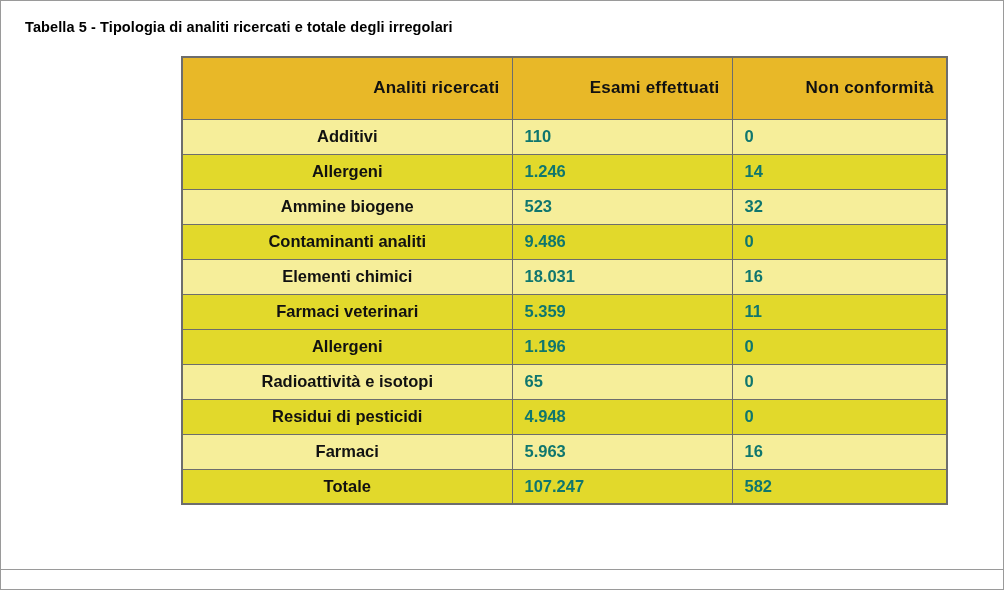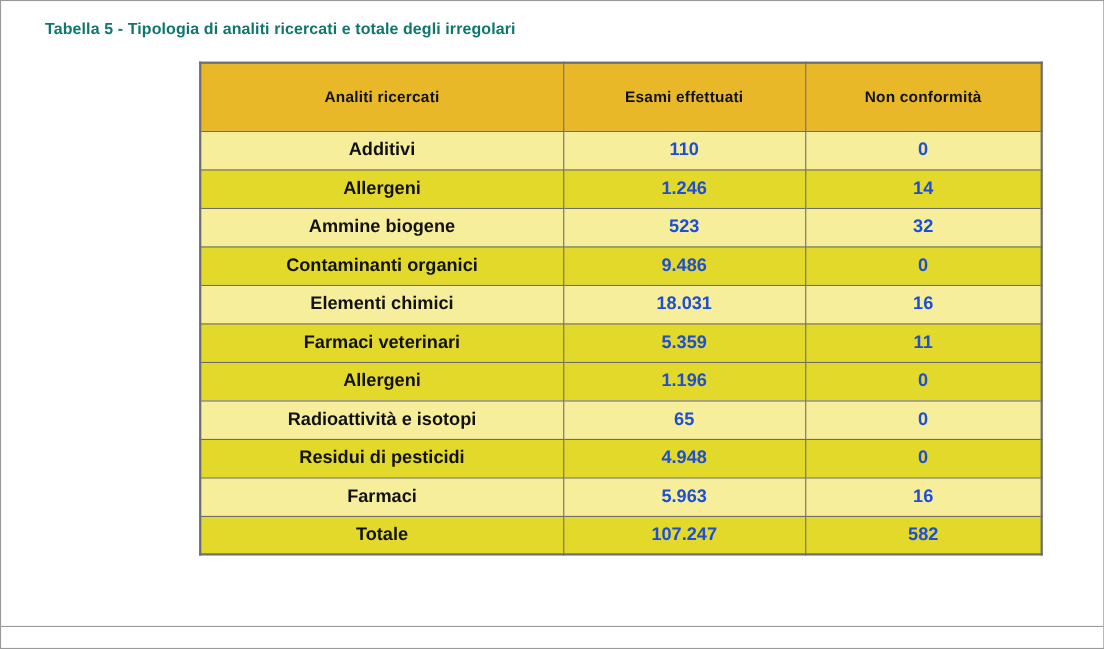--- a/index.html
+++ b/index.html
@@ -16,25 +16,25 @@
   .page {
     position: relative;
     width: 1004px;
     height: 590px;
     box-sizing: border-box;
     border: 1px solid #9a9a9a;
     background: #ffffff;
   }
   .caption {
     position: absolute;
-    left: 40px;
+    left: 24px;
     top: 18px;
     font-size: 14.5px;
     font-weight: bold;
-    color: #0f766e;
+    color: #000000;
     letter-spacing: 0.1px;
     white-space: nowrap;
   }
   .table-wrap {
     position: absolute;
     left: 180px;
     top: 55px;
   }
   table.data {
     border-collapse: collapse;
@@ -49,40 +49,40 @@
     border: 1px solid #6d6d6d;
     font-size: 16.5px;
     padding: 0 12px;
     height: 35px;
     box-sizing: border-box;
   }
   table.data thead th {
     background: #e8b828;
     color: #111111;
     font-weight: bold;
-    text-align: center;
+    text-align: right;
     height: 62px;
-    font-size: 14px;
+    font-size: 17px;
     letter-spacing: 0.2px;
   }
   tr.row-odd td { background: #f6ee9a; }
   tr.row-even td { background: #e2d92b; }
   tr.row-total td {
     background: #e2d92b;
     font-weight: bold;
   }
   td.name {
     text-align: center;
     font-weight: bold;
     color: #111111;
   }
   td.num {
-    text-align: center;
+    text-align: left;
     font-weight: bold;
-    color: #1d4ed8;
+    color: #0f766e;
     padding-right: 14px;
   }
   .bottom-rule {
     position: absolute;
     left: 0;
     right: 0;
     bottom: 19px;
     height: 1px;
     background: #9a9a9a;
   }
@@ -118,21 +118,21 @@
           <td class="name">Allergeni</td>
           <td class="num">1.246</td>
           <td class="num">14</td>
         </tr>
         <tr class="row-odd">
           <td class="name">Ammine biogene</td>
           <td class="num">523</td>
           <td class="num">32</td>
         </tr>
         <tr class="row-even">
-          <td class="name">Contaminanti organici</td>
+          <td class="name">Contaminanti analiti</td>
           <td class="num">9.486</td>
           <td class="num">0</td>
         </tr>
         <tr class="row-odd">
           <td class="name">Elementi chimici</td>
           <td class="num">18.031</td>
           <td class="num">16</td>
         </tr>
         <tr class="row-even">
           <td class="name">Farmaci veterinari</td>

